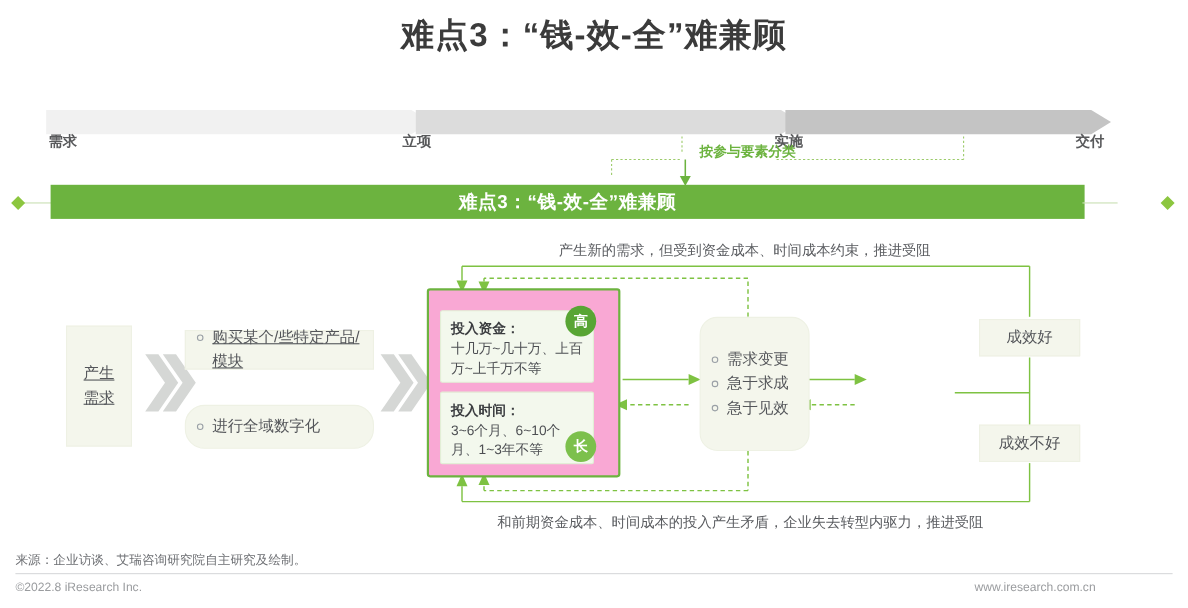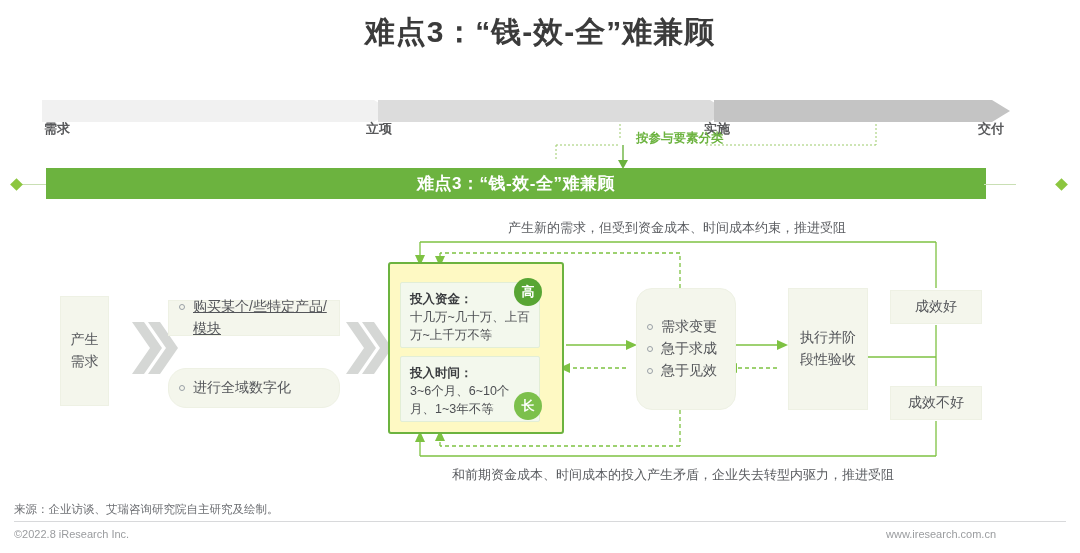--- a/index.html
+++ b/index.html
@@ -50,21 +50,21 @@
 
   .bullet-row{display:flex;align-items:flex-start;gap:8px;padding:0 10px;}
   .bullet-dot{
     width:4px;height:4px;border:1px solid #9aa0a6;border-radius:50%;
     margin-top:8px;flex:0 0 auto;background:transparent;
   }
 
   
   .green-group{
     position:absolute;left:388px;top:262px;width:176px;height:172px;
-    background:#fef9c3;border:2px solid #6cb33f;border-radius:3px;box-sizing:border-box;
+    background:#f9a8d4;border:2px solid #6cb33f;border-radius:3px;box-sizing:border-box;
   }
   .inner-card{
     position:absolute;left:10px;width:140px;background:#f3f8ed;
     border:1px solid #e2eed6;box-sizing:border-box;border-radius:2px;
     padding:7px 9px;color:#4d4f53;font-size:12.5px;line-height:1.45;
   }
   .inner-card b{color:#3b3d40;font-size:12.5px;}
   .badge{
     position:absolute;width:28px;height:28px;border-radius:50%;
     color:#ffffff;font-size:13px;font-weight:bold;
@@ -167,21 +167,21 @@
   <div class="classify-wrap">
     <div class="classify-label">按参与要素分类</div>
   </div>
 
   <div class="banner-line l"></div>
   <div class="banner-cap l"></div>
   <div class="banner">难点3：“钱-效-全”难兼顾</div>
   <div class="banner-line r"></div>
   <div class="banner-cap r"></div>
 
-  <div class="box center" style="left:60px;top:296px;width:49px;height:110px;flex-direction:column;">
+  <div class="box center" style="left:60px;top:296px;width:60px;height:110px;flex-direction:column;text-decoration:underline;">
     <span>产生</span>
     <span>需求</span>
   </div>
 
   <div class="box" style="left:168px;top:300px;width:172px;height:36px;text-decoration:underline;">
     <div class="bullet-row">
       <span class="bullet-dot"></span>
       <span>购买某个/些特定产品/模块</span>
     </div>
   </div>
@@ -215,24 +215,20 @@
     <div class="bullet-row" style="padding:0 6px;">
       <span class="bullet-dot"></span>
       <span>急于求成</span>
     </div>
     <div class="bullet-row" style="padding:0 6px;">
       <span class="bullet-dot"></span>
       <span>急于见效</span>
     </div>
   </div>
 
-  <div class="box center" style="left:788px;top:288px;width:80px;height:122px;flex-direction:column;">
-    <span>执行并阶</span>
-    <span>段性验收</span>
-  </div>
 
   <div class="box center" style="left:890px;top:290px;width:92px;height:34px;">成效好</div>
 
   <div class="box center" style="left:890px;top:386px;width:92px;height:34px;">成效不好</div>
 
   <div class="note" style="left:508px;top:219px;">产生新的需求，但受到资金成本、时间成本约束，推进受阻</div>
   <div class="note" style="left:452px;top:466px;">和前期资金成本、时间成本的投入产生矛盾，企业失去转型内驱力，推进受阻</div>
 
   <div class="src">来源：企业访谈、艾瑞咨询研究院自主研究及绘制。</div>
   <div class="rule"></div>

